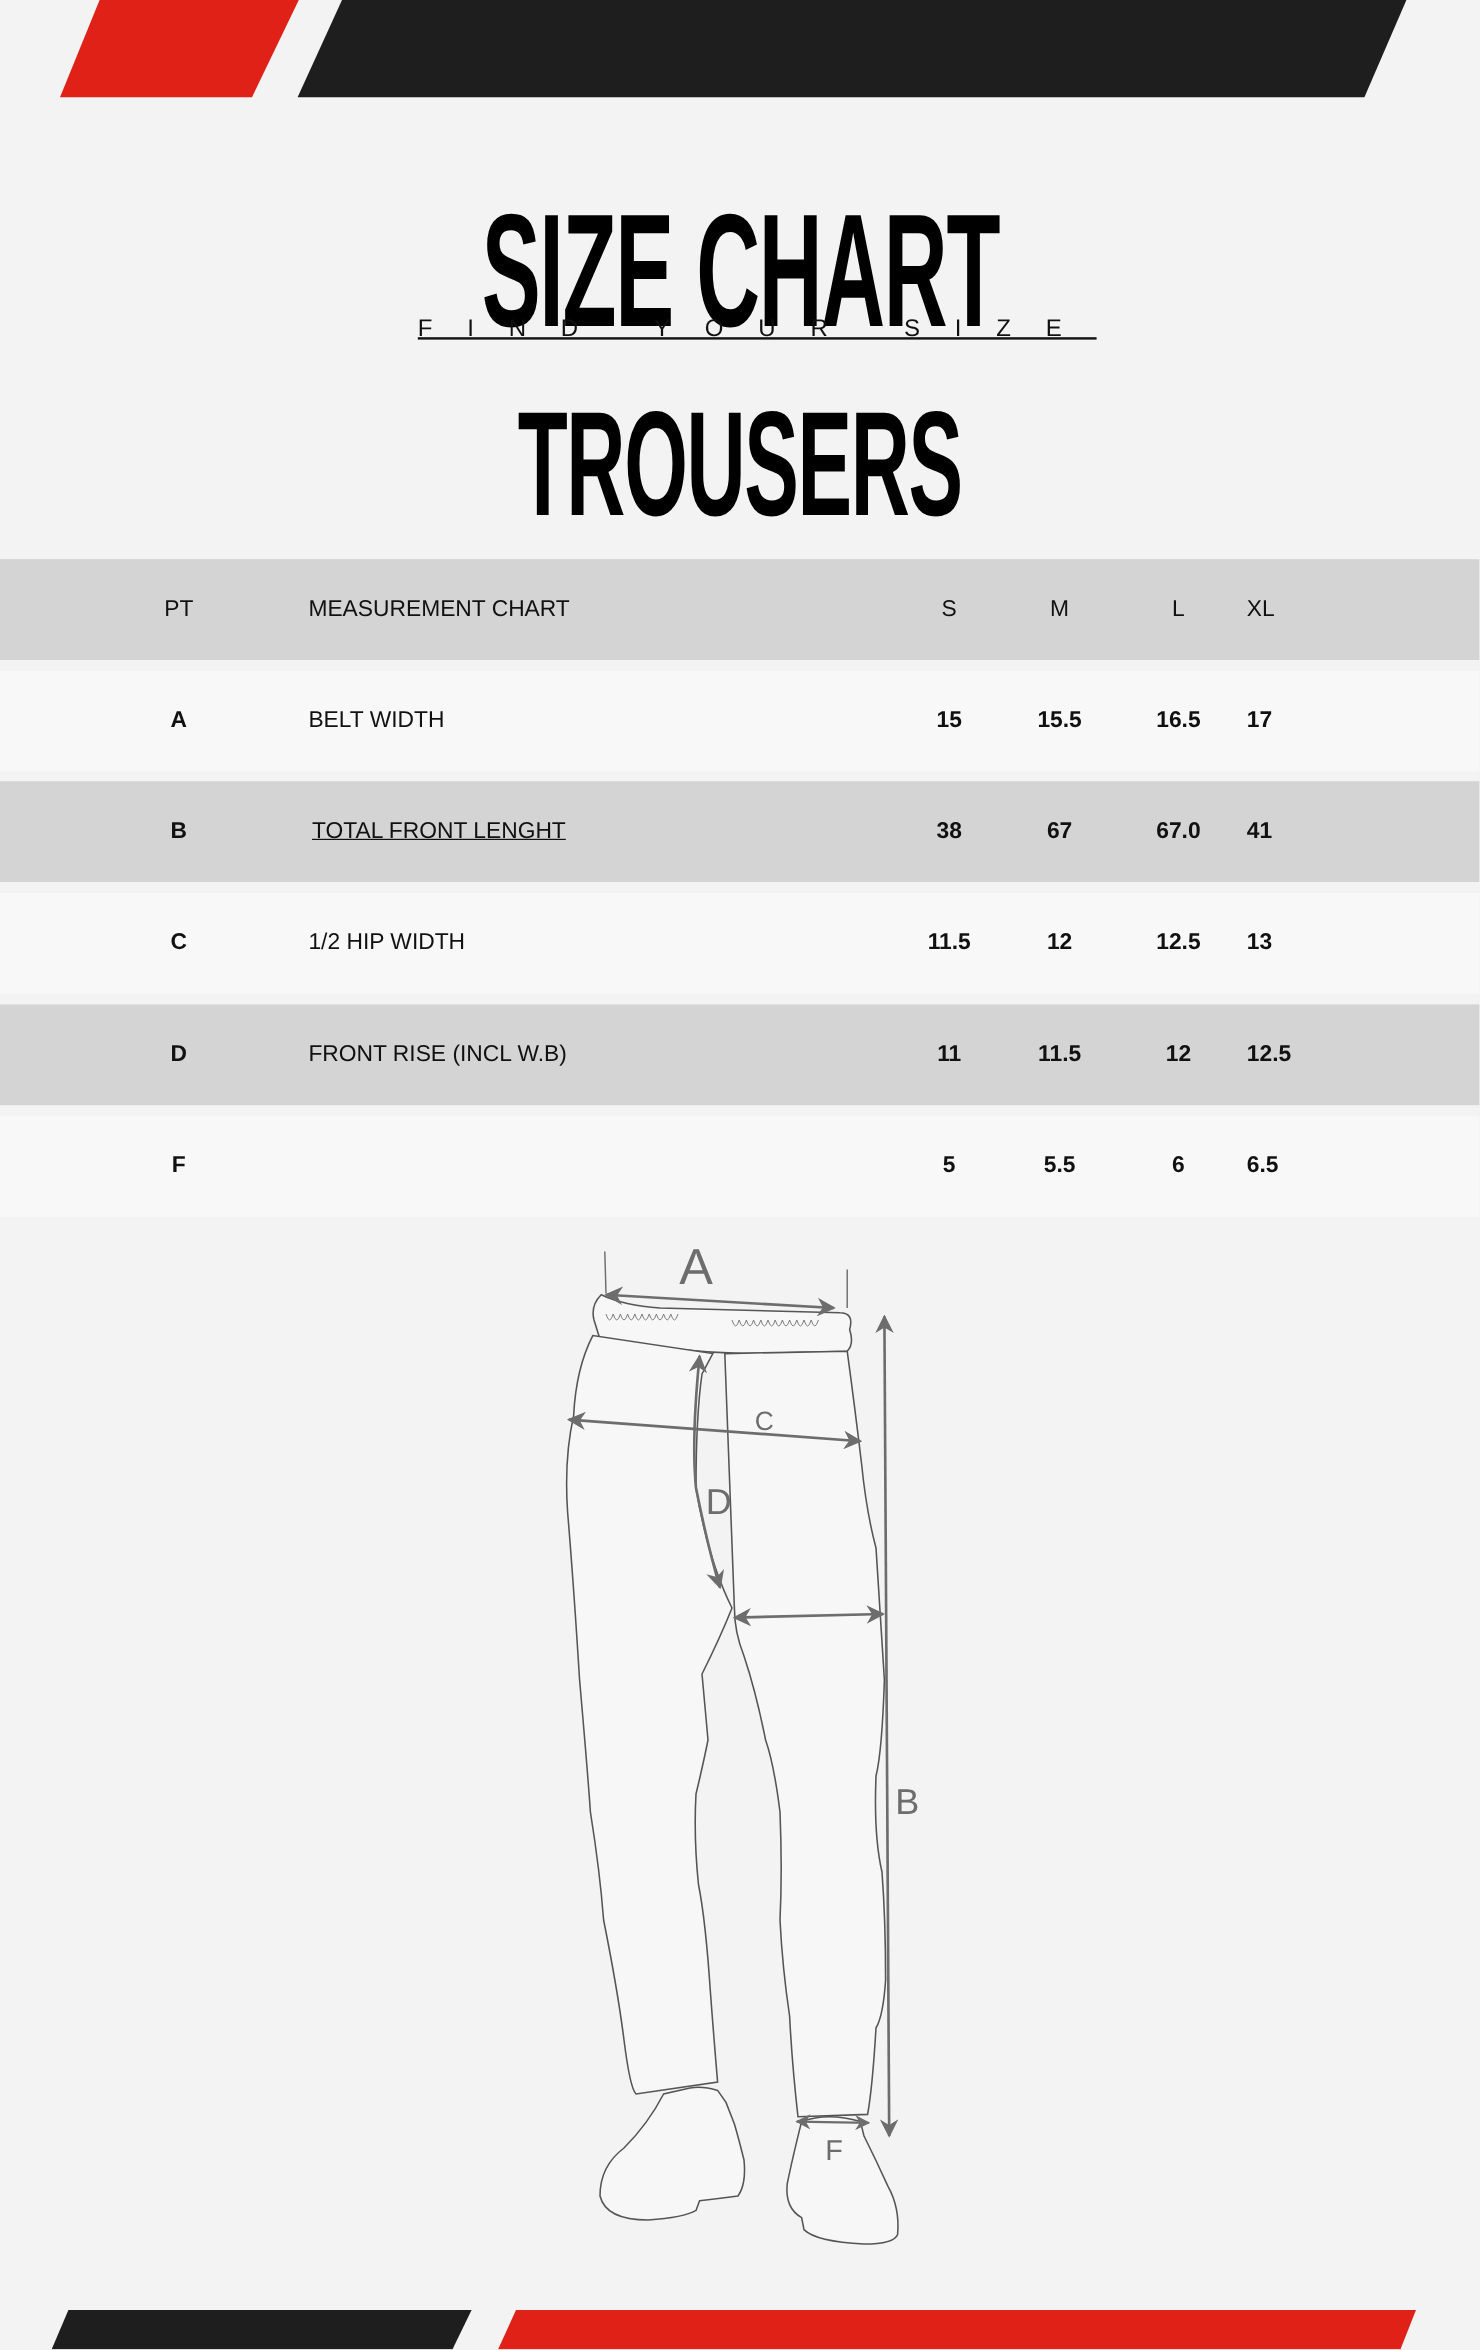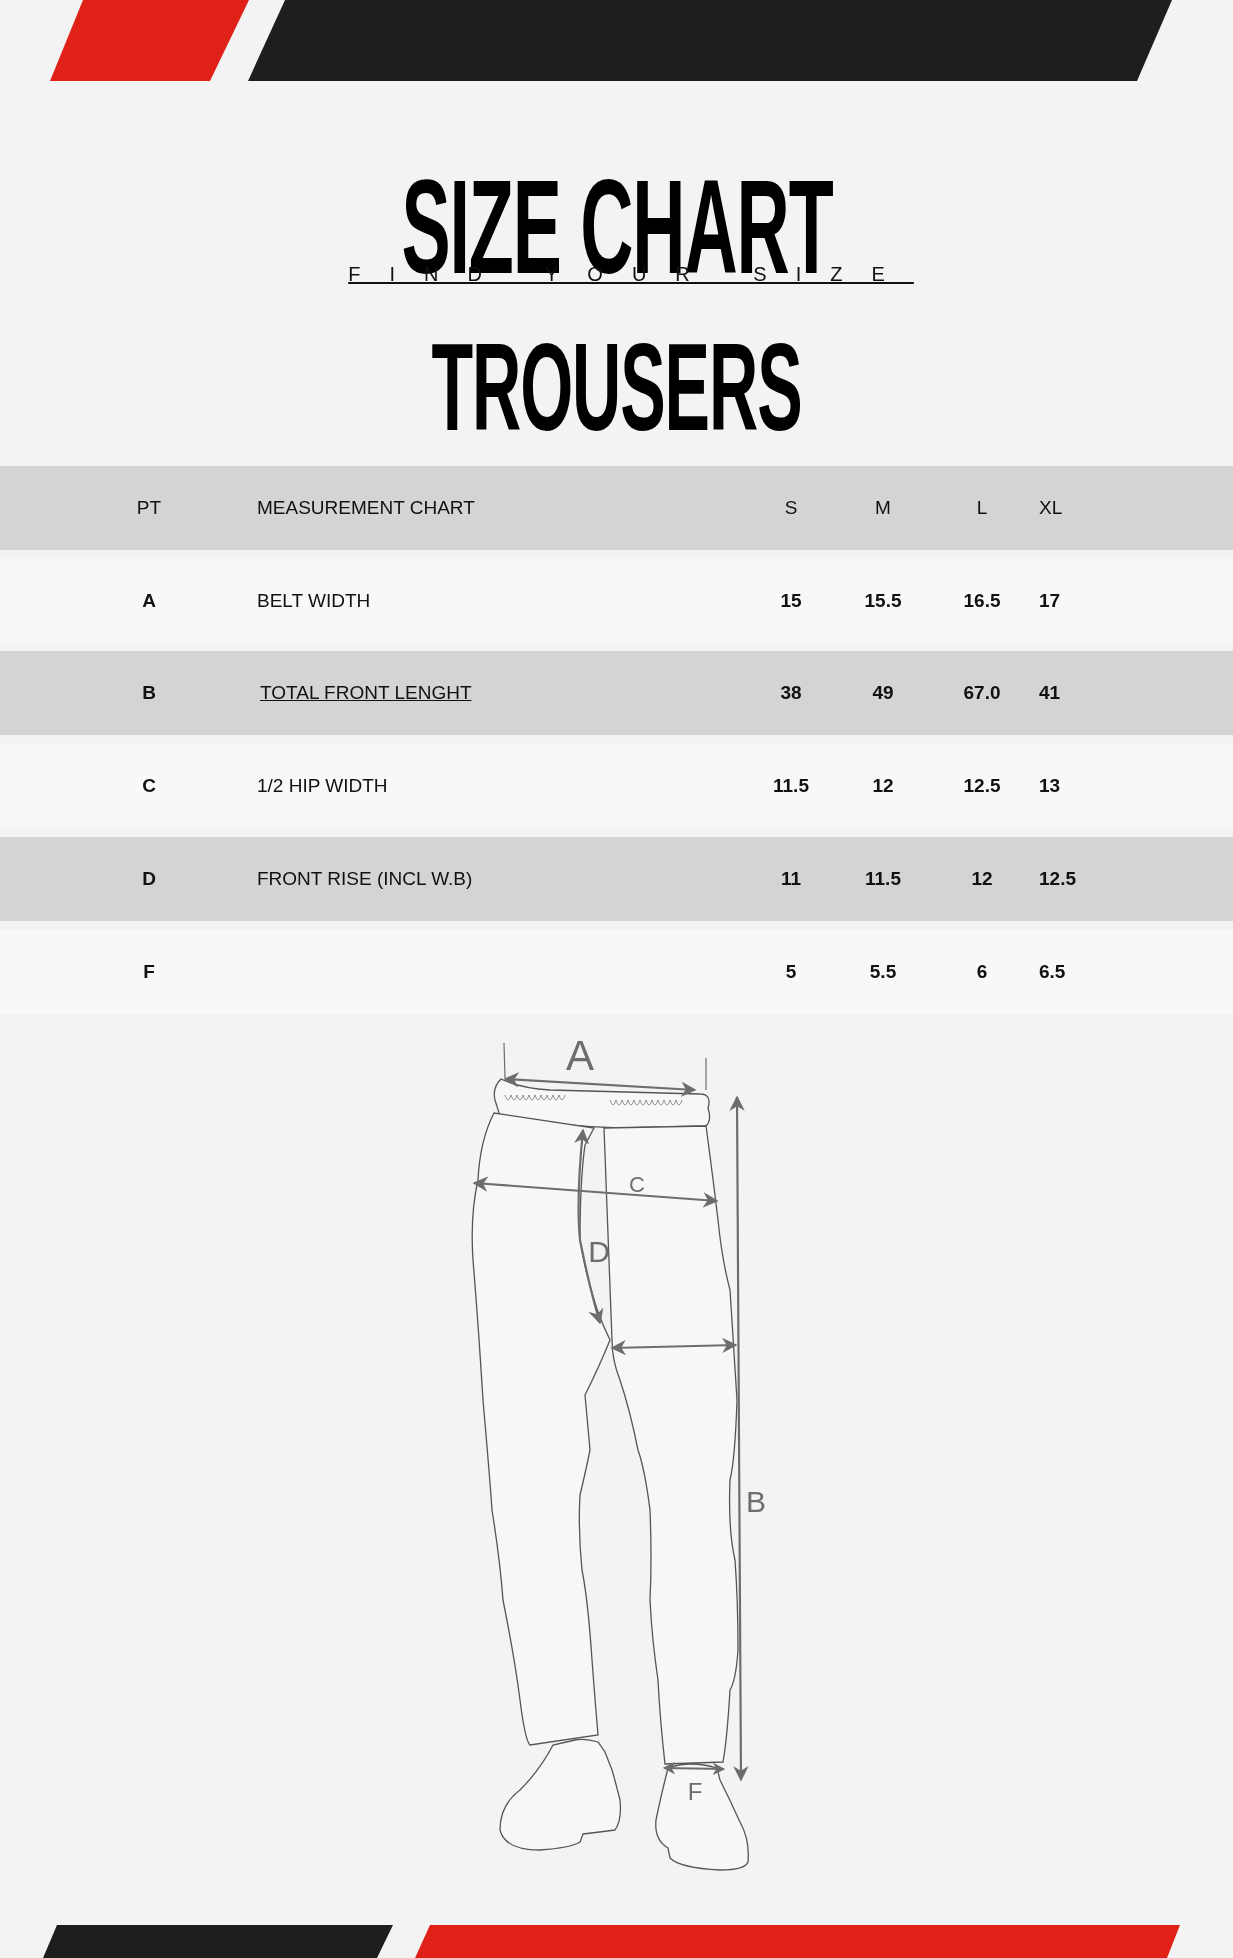--- a/index.html
+++ b/index.html
@@ -75,21 +75,21 @@
   <div class="cell c-s">15</div>
   <div class="cell c-m">15.5</div>
   <div class="cell c-l">16.5</div>
   <div class="cell c-xl">17</div>
 </div>
 
 <div class="row dark body" style="top:651px;">
   <div class="cell c-pt">B</div>
   <div class="cell c-name" style="left:260px;text-decoration:underline;">TOTAL FRONT LENGHT</div>
   <div class="cell c-s">38</div>
-  <div class="cell c-m">49</div>
+  <div class="cell c-m">67</div>
   <div class="cell c-l">67.0</div>
   <div class="cell c-xl">41</div>
 </div>
 
 <div class="row light body" style="top:744px;">
   <div class="cell c-pt">C</div>
   <div class="cell c-name">1/2 HIP WIDTH</div>
   <div class="cell c-s">11.5</div>
   <div class="cell c-m">12</div>
   <div class="cell c-l">12.5</div>

